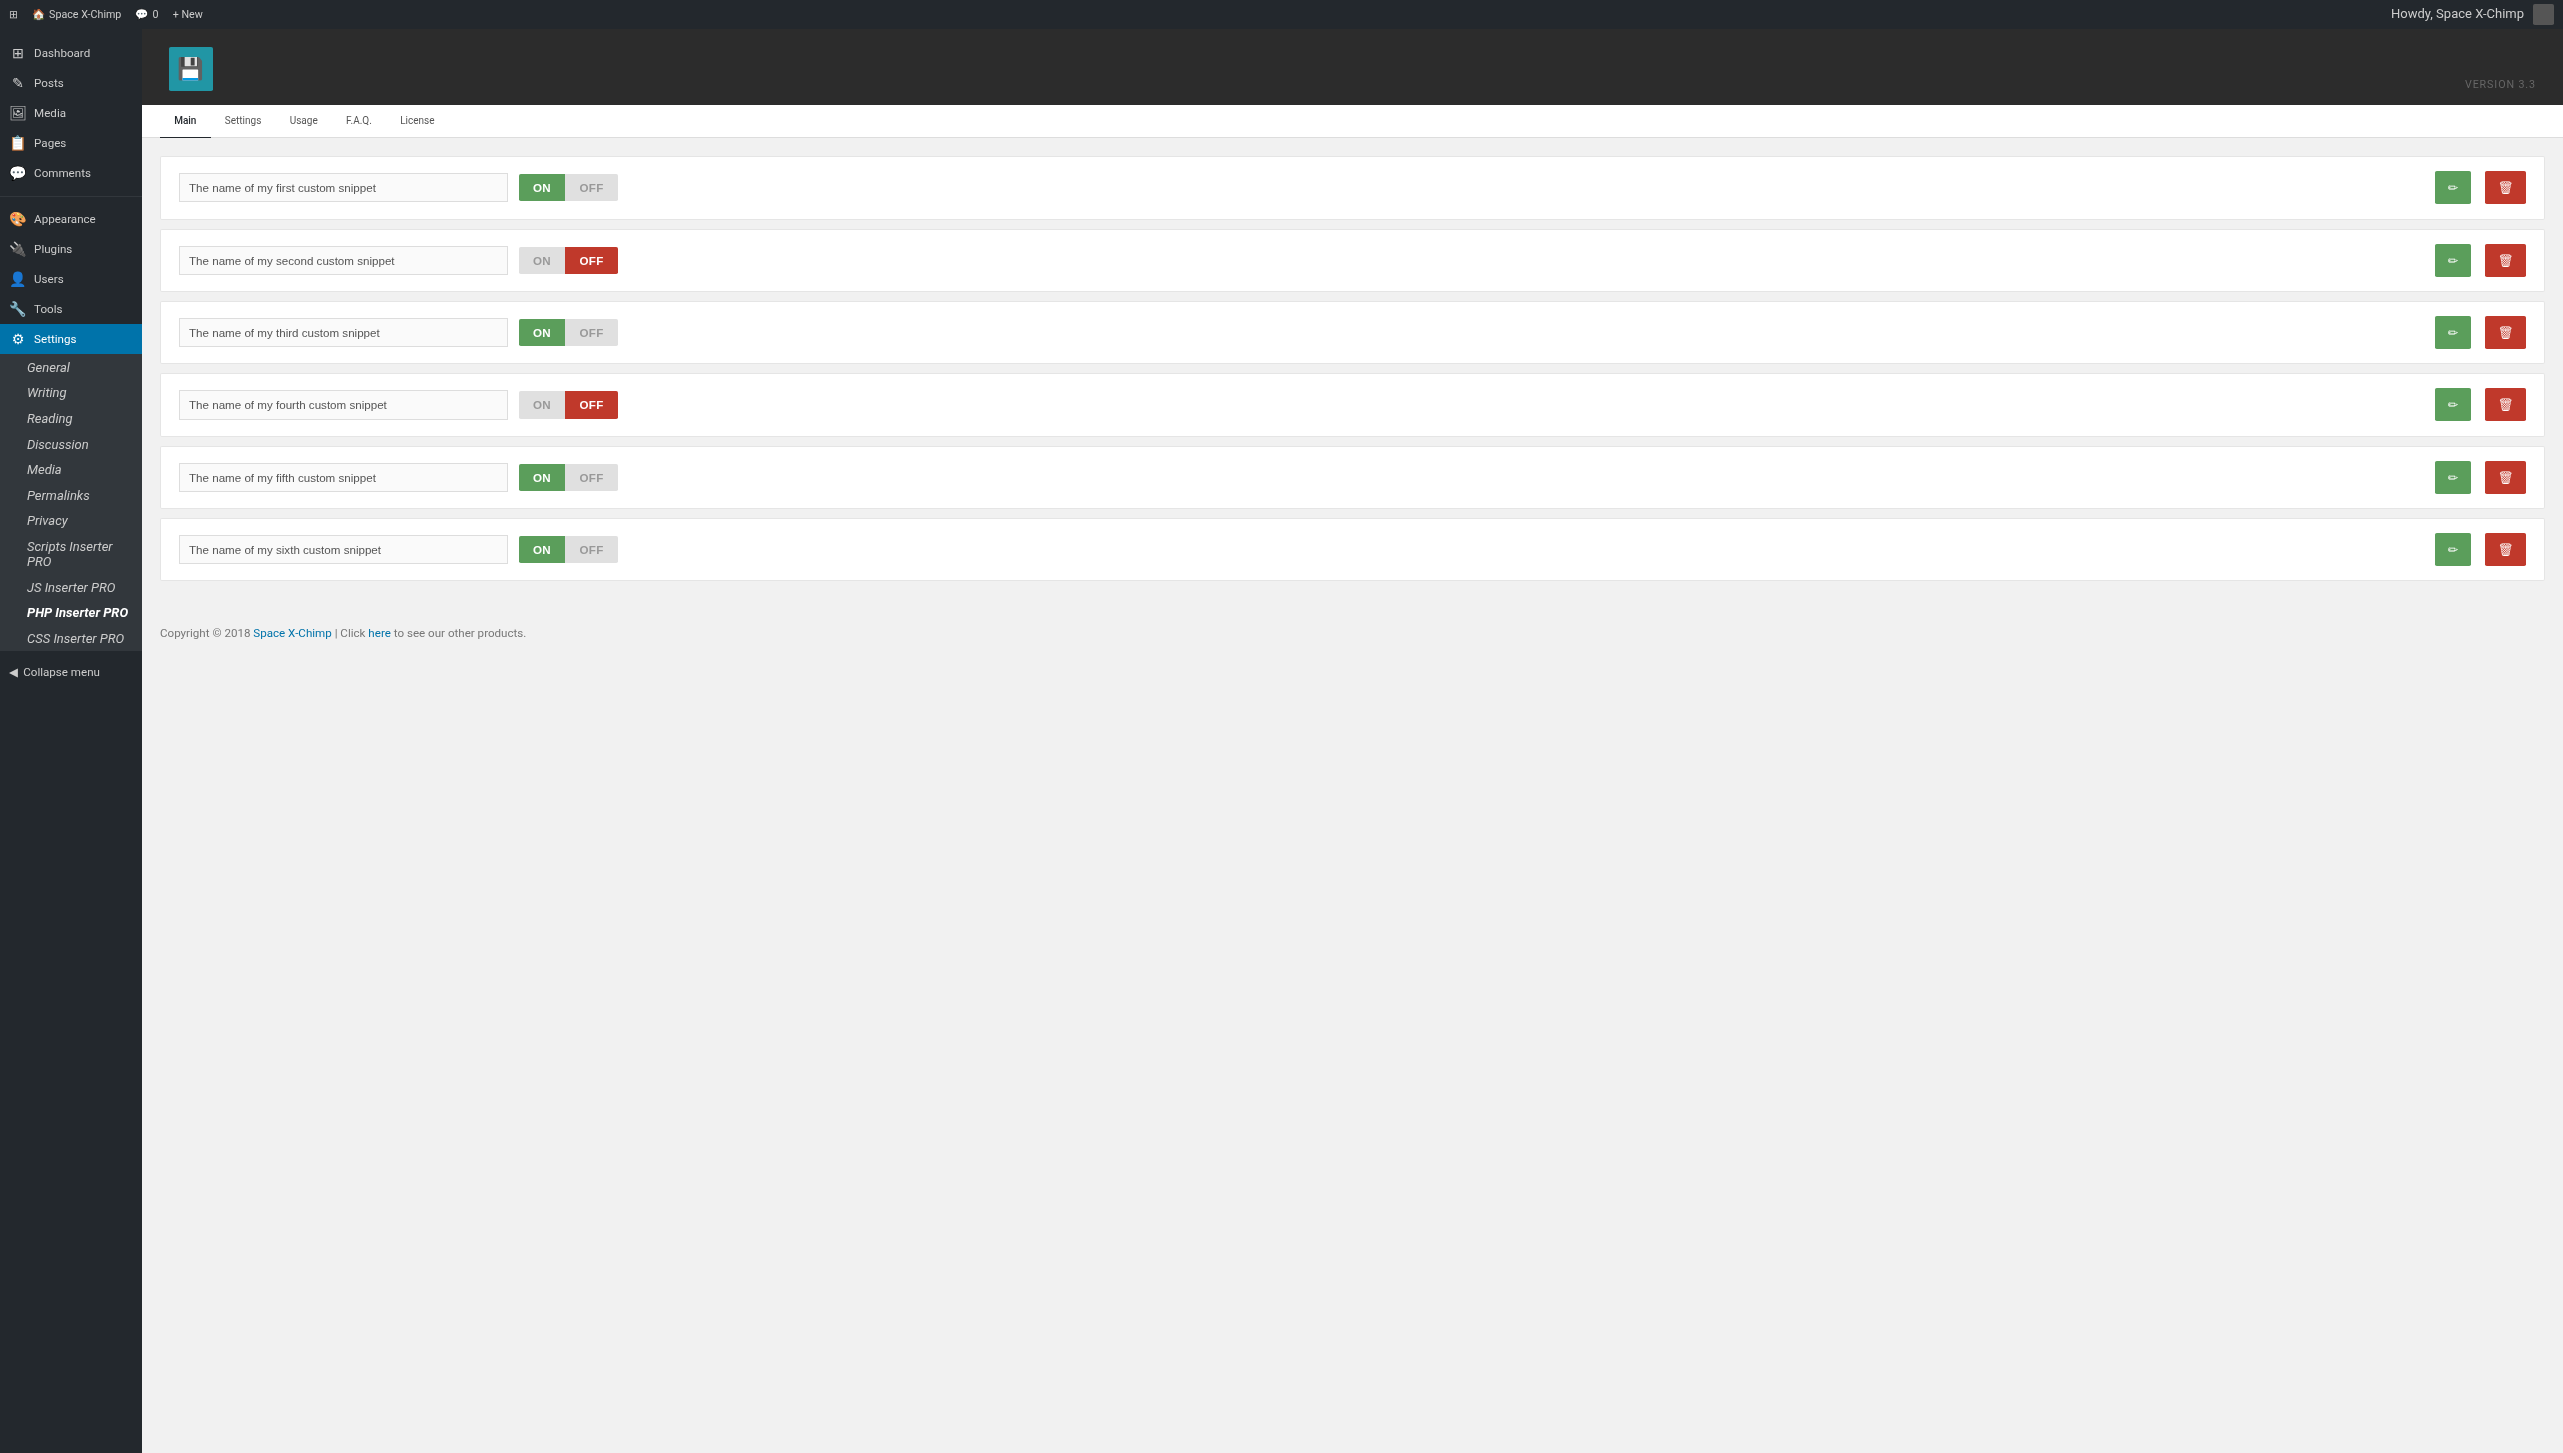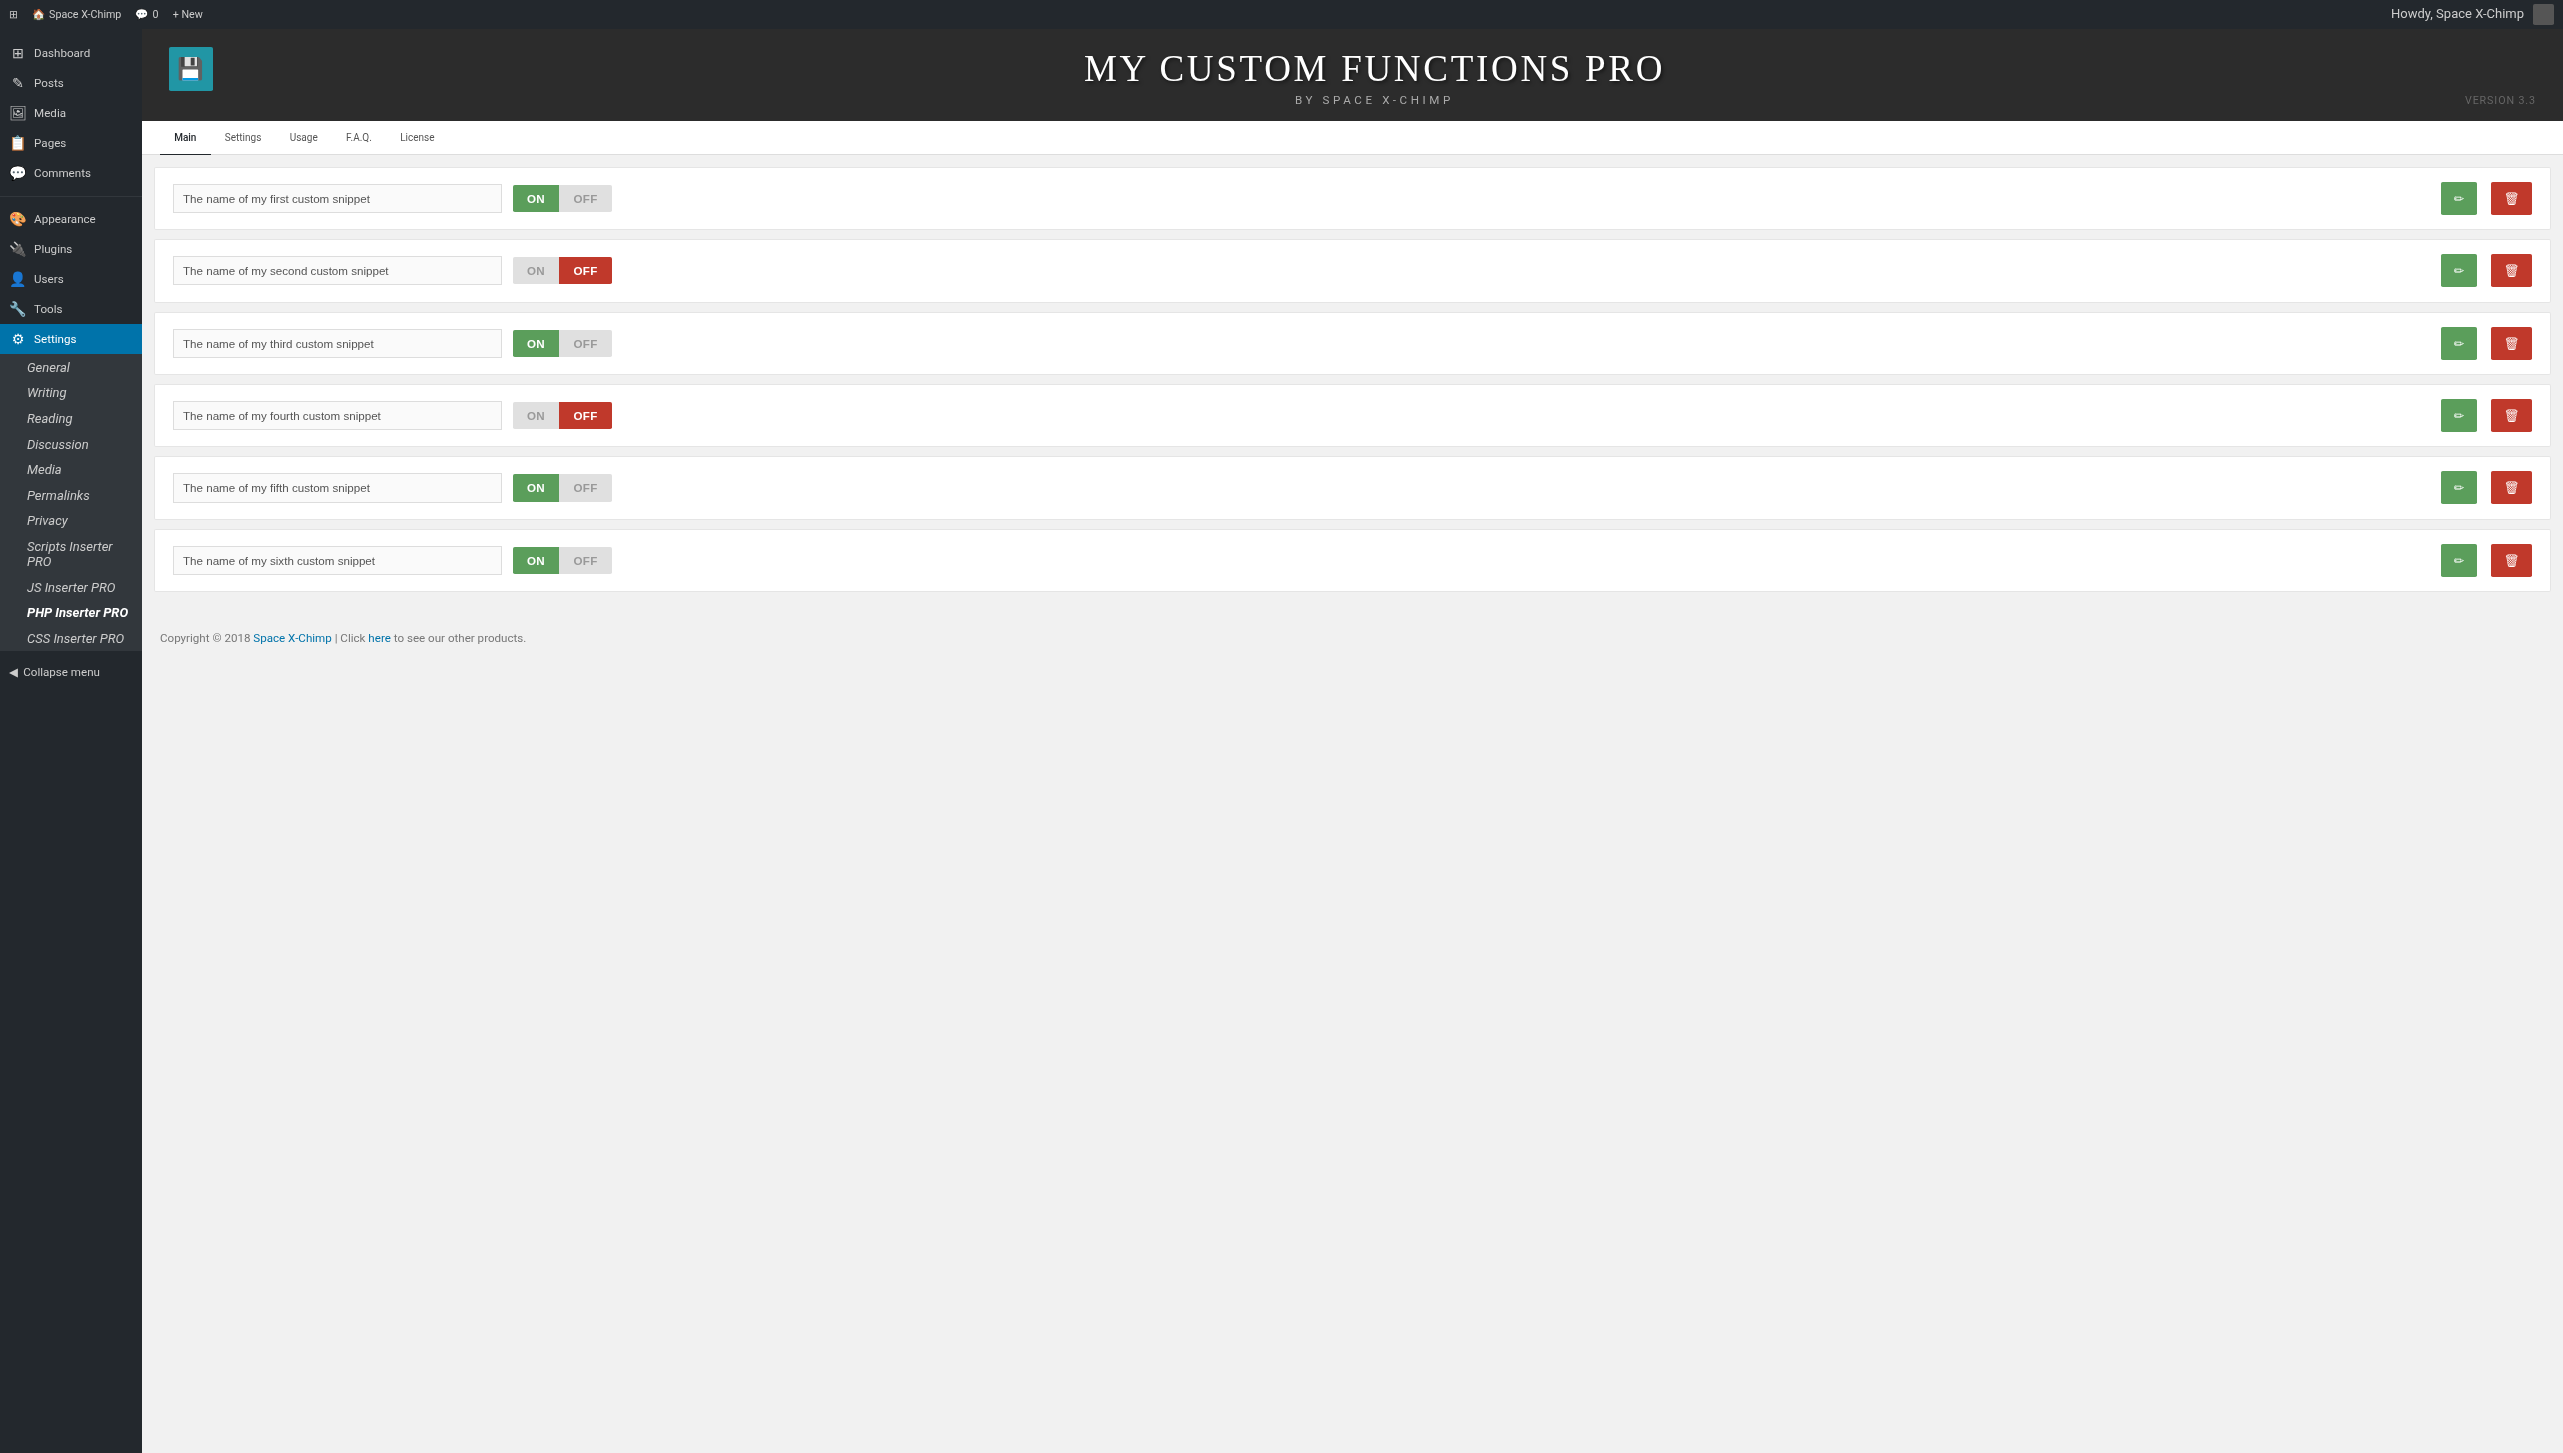--- a/index.html
+++ b/index.html
@@ -143,21 +143,21 @@
       border-bottom: 1.8px solid transparent;
       margin-bottom: -0.9px;
     }
     .tab.active {
       color: #23282d;
       border-bottom: 1.8px solid #23282d;
       font-weight: 500;
     }
 
     
-    .content-area { padding: 12px; background: #f1f1f1; }
+    .content-area { padding: 18px; background: #f1f1f1; }
 
     
     .snippet-row {
       background: #fff;
       border: 0.9px solid #e5e5e5;
       border-radius: 1.8px;
       margin-bottom: 9px;
       padding: 14.2px 18px;
       display: flex;
       align-items: center;
@@ -335,24 +335,20 @@
       <span>Collapse menu</span>
     </div>
   </div>
 
   <div class="main-content">
 
     <div class="plugin-header">
       <div class="plugin-header-save">
         <span>💾</span>
       </div>
-      <div class="plugin-header-text">
-        <div class="plugin-title">MY CUSTOM FUNCTIONS PRO</div>
-        <div class="plugin-subtitle">BY SPACE X-CHIMP</div>
-      </div>
       <div class="plugin-version">VERSION 3.3</div>
     </div>
 
     <div class="tabs-bar">
       <div class="tab active">Main</div>
       <div class="tab">Settings</div>
       <div class="tab">Usage</div>
       <div class="tab">F.A.Q.</div>
       <div class="tab">License</div>
     </div>

